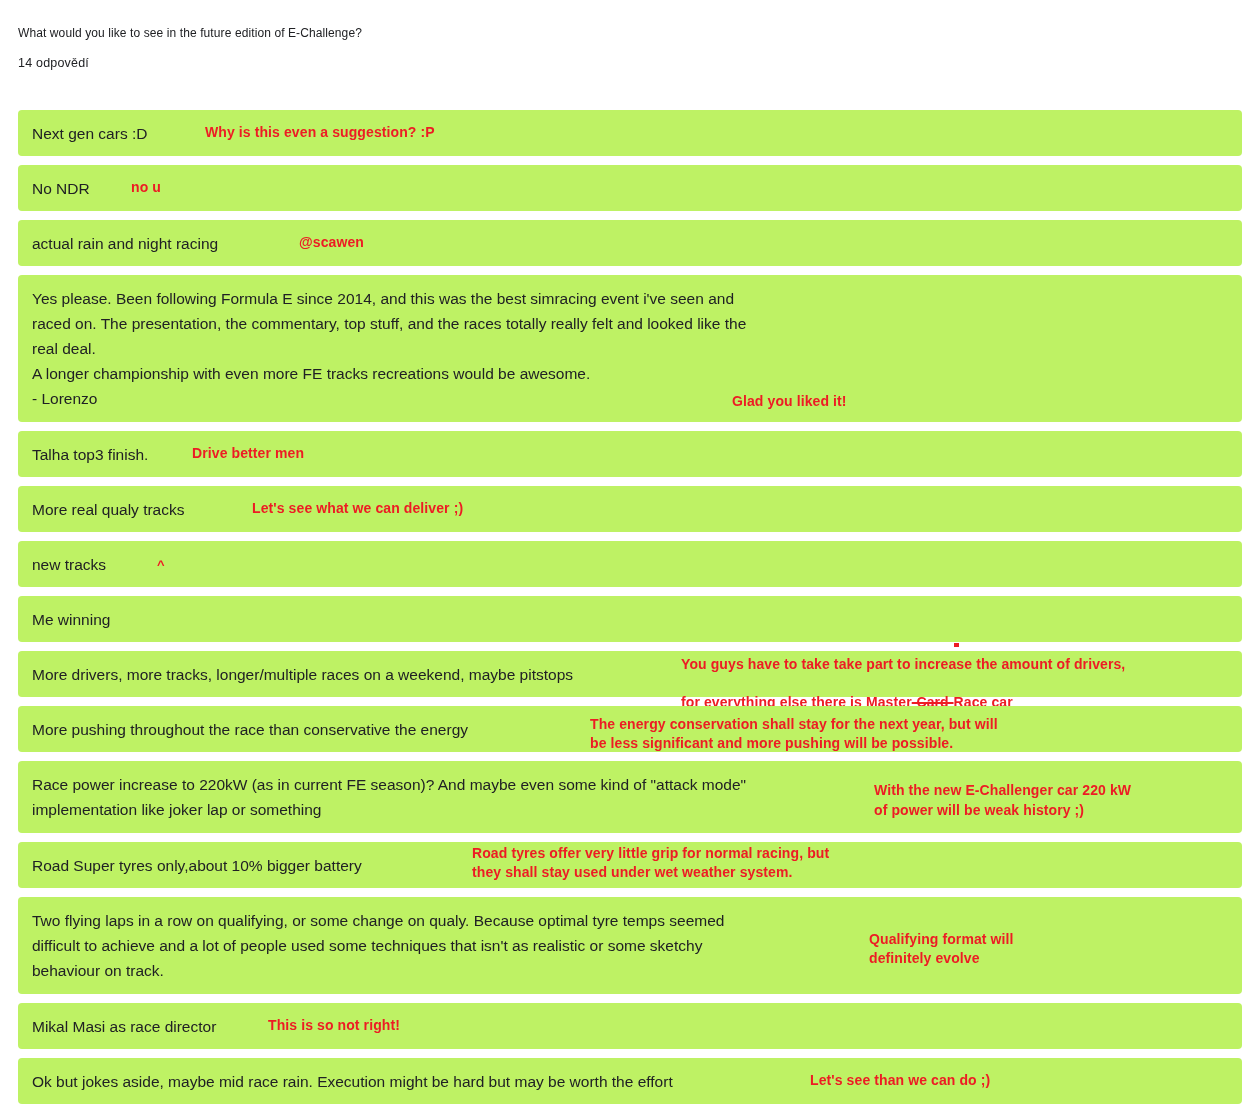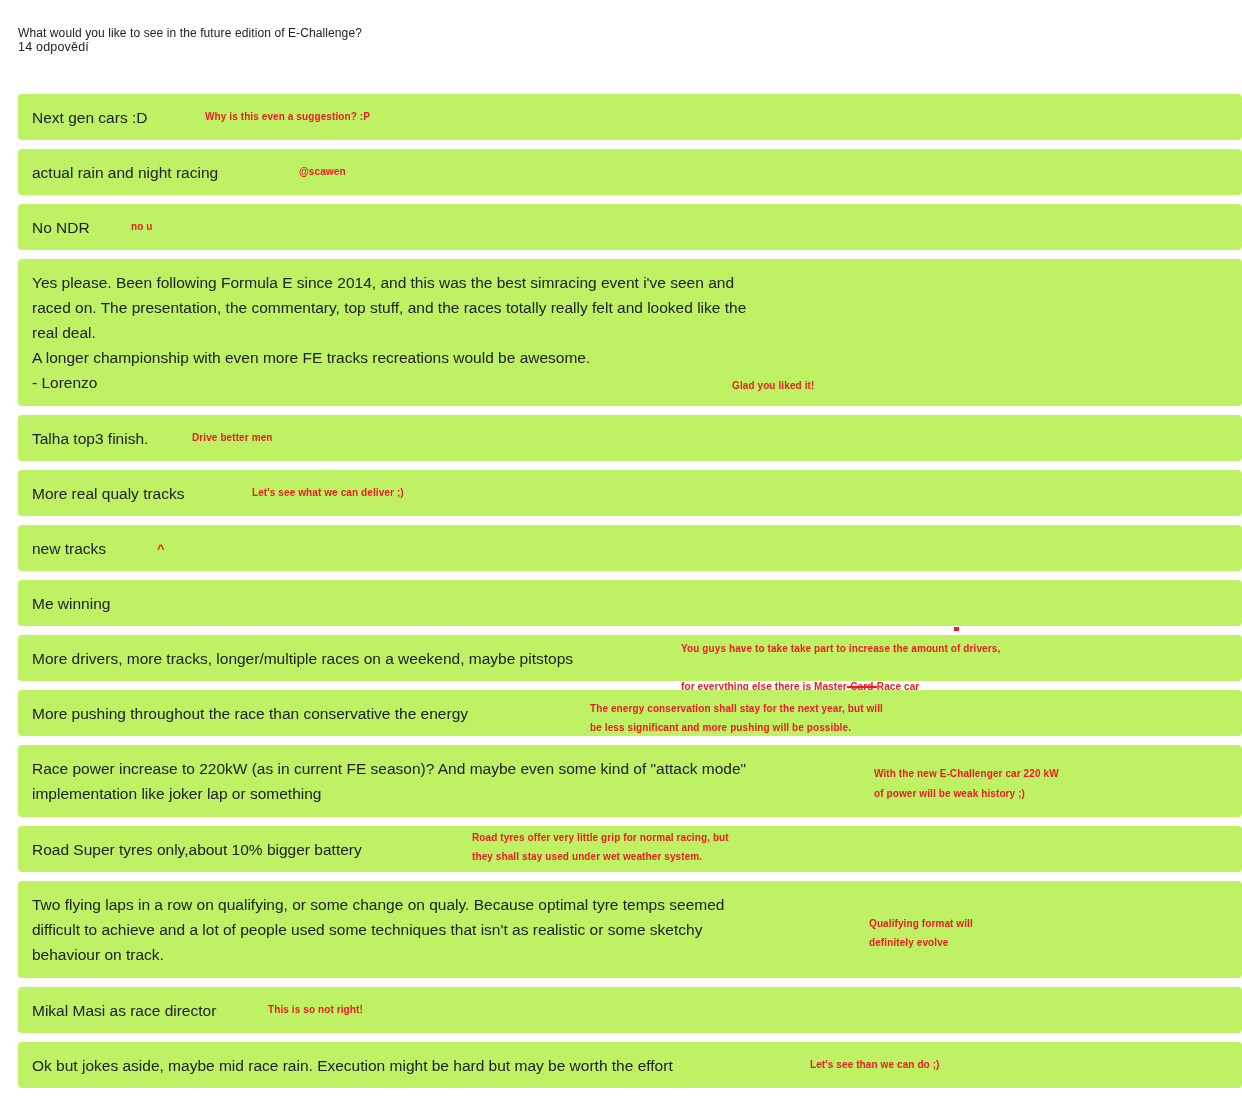--- a/index.html
+++ b/index.html
@@ -7,21 +7,21 @@
     width:1242px;height:1110px;position:relative;overflow:hidden;
     font-family:"Liberation Sans","DejaVu Sans",sans-serif;
     color:#202124;
   }
   .page{padding:0 0 0 18px;}
   .q-title{
     font-size:12px;font-weight:400;color:#202124;
     padding-top:26px;letter-spacing:.1px;
   }
   .q-count{
-    font-size:12.5px;color:#202124;letter-spacing:.2px;
+    font-size:12.5px;color:#202124;margin-top:16px;letter-spacing:.2px;
   }
   .answers{margin-top:40px;}
   .row{
     position:relative;
     background:#bef264;
     border-radius:4px;
     margin:0 0 9px 0;
     width:1224px;
     min-height:46px;
     box-sizing:border-box;
@@ -30,21 +30,21 @@
   }
   .row.multi{align-items:flex-start;padding-top:11px;padding-bottom:11px;}
   .row-text{
     font-size:15.5px;line-height:25px;color:#202124;
     white-space:pre-line;max-width:850px;
   }
   .ann{
     position:absolute;
     color:#ed1c24;
     font-weight:700;
-    font-size:10px;
+    font-size:14px;
     line-height:19px;
     white-space:pre-line;
     letter-spacing:.1px;
   }
   .ann .strike{text-decoration:line-through;text-decoration-thickness:2px;}
   .ann.caret{font-size:13px;}
   .red-dot{
     position:absolute;width:5px;height:4px;background:#ed1c24;
   }
 </style>
@@ -57,27 +57,27 @@
   <div class="q-count">14 odpovědí</div>
 
   <div class="answers">
 
     <div class="row">
       <span class="row-text">Next gen cars :D</span>
       <span class="ann" style="left:187px;top:13px;">Why is this even a suggestion? :P</span>
     </div>
 
     <div class="row">
-      <span class="row-text">actual rain and night racing</span>
-      <span class="ann" style="left:281px;top:13px;">@scawen</span>
+      <span class="row-text">No NDR</span>
+      <span class="ann" style="left:113px;top:13px;">no u</span>
     </div>
 
     <div class="row">
-      <span class="row-text">No NDR</span>
-      <span class="ann" style="left:113px;top:13px;">no u</span>
+      <span class="row-text">actual rain and night racing</span>
+      <span class="ann" style="left:281px;top:13px;">@scawen</span>
     </div>
 
     <div class="row multi">
       <span class="row-text">Yes please. Been following Formula E since 2014, and this was the best simracing event i've seen and
 raced on. The presentation, the commentary, top stuff, and the races totally really felt and looked like the
 real deal.
 A longer championship with even more FE tracks recreations would be awesome.
 - Lorenzo</span>
       <span class="ann" style="left:714px;top:117px;">Glad you liked it!</span>
     </div>

